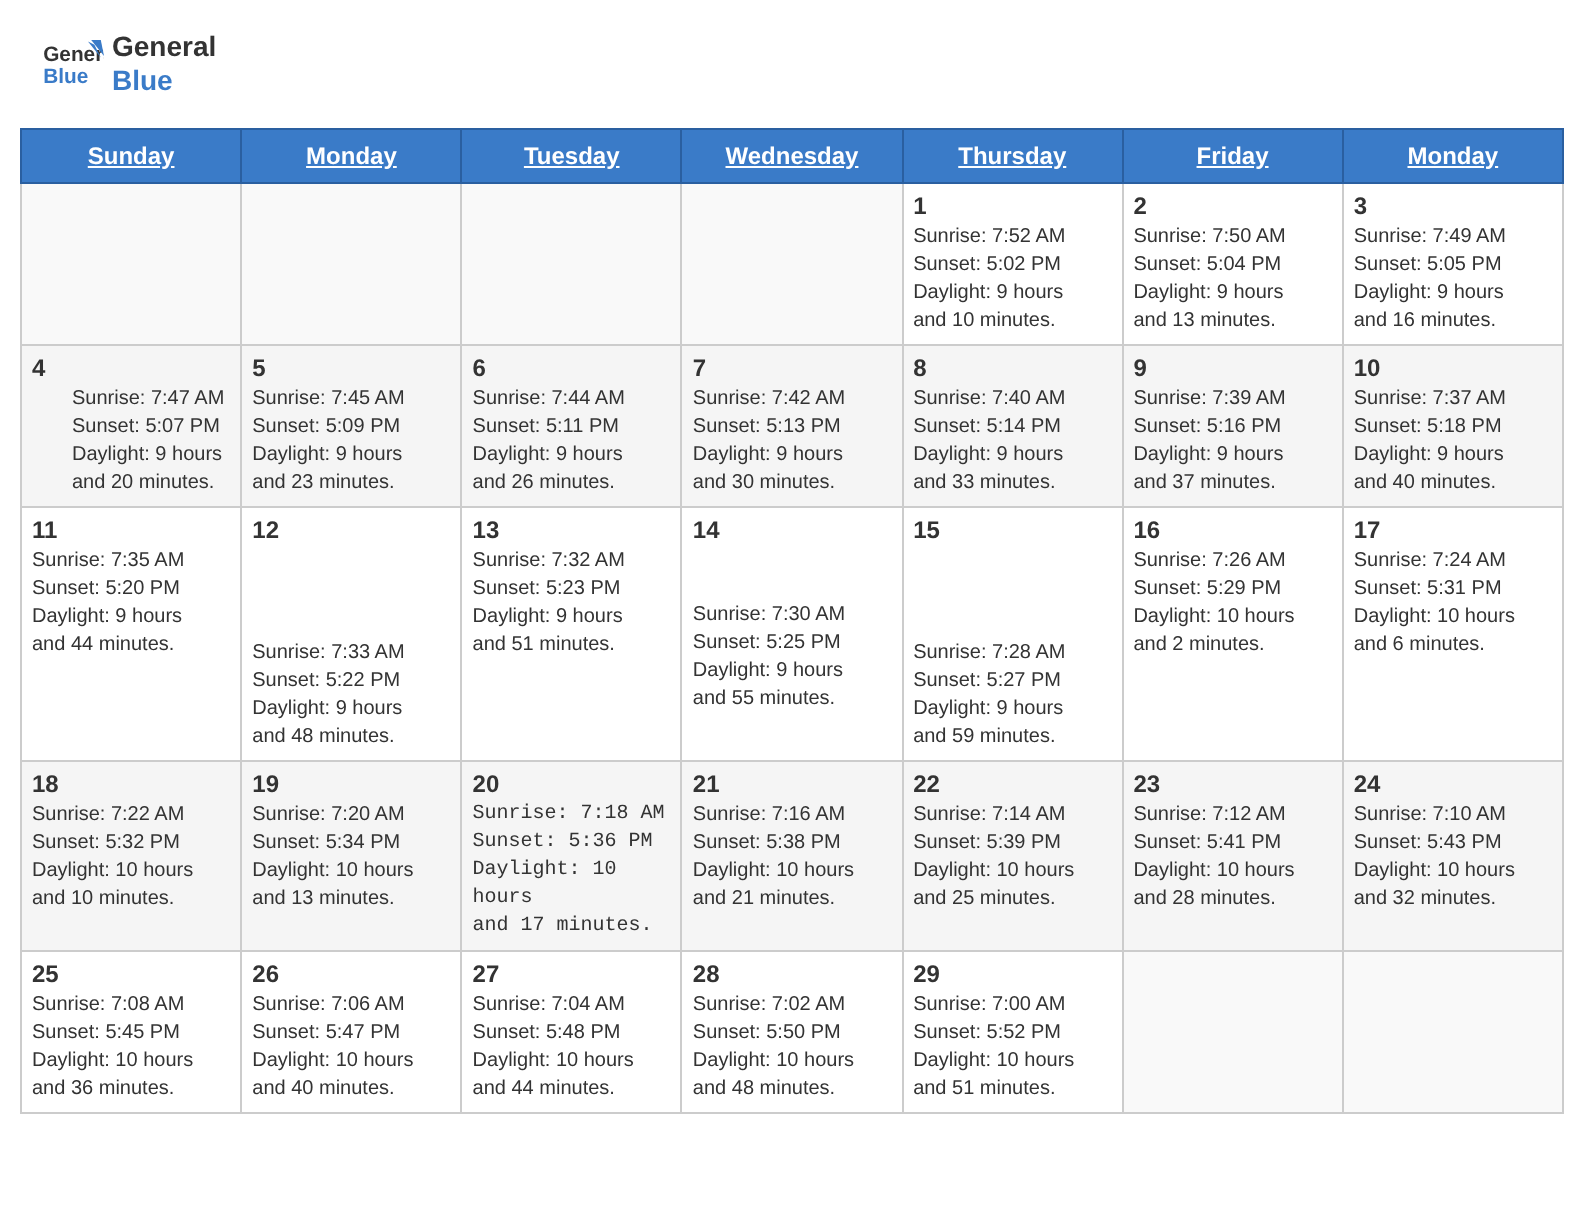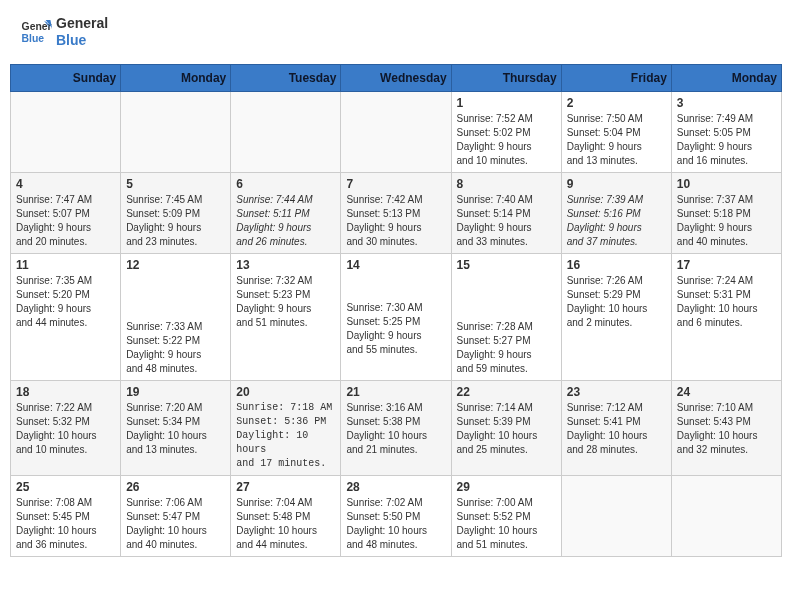--- a/index.html
+++ b/index.html
@@ -38,26 +38,27 @@
       font-size: 16px;
       color: #555;
     }
     table {
       width: 100%;
       border-collapse: collapse;
       table-layout: fixed;
     }
     thead tr th {
       background-color: #3a7bc8;
-      color: #0f172a;
+      color: #ffffff;
       font-size: 12px;
       font-weight: bold;
       padding: 6px 4px;
-      text-align: right;
+      text-align: center;
       border: 1px solid #2a5fa0;
+      text-decoration: underline;
     }
     tbody tr td {
       border: 1px solid #ccc;
       vertical-align: top;
       padding: 4px 5px;
       height: 78px;
       font-size: 10px;
       color: #333;
       background: #fff;
     }
@@ -137,56 +138,56 @@
           <span class="day-num">3</span>
           <div class="day-info" style="white-space: pre-line;">Sunrise: 7:49 AM
 Sunset: 5:05 PM
 Daylight: 9 hours
 and 16 minutes.</div>
         </td>
       </tr>
       <tr>
         <td>
           <span class="day-num">4</span>
-          <div class="day-info" style="white-space: pre-line;">Sunrise: 7:47 AM
+          <div class="day-info" style="white-space: pre-line; margin-left: 20px;">Sunrise: 7:47 AM
 Sunset: 5:07 PM
 Daylight: 9 hours
 and 20 minutes.</div>
         </td>
         <td>
           <span class="day-num">5</span>
           <div class="day-info" style="white-space: pre-line;">Sunrise: 7:45 AM
 Sunset: 5:09 PM
 Daylight: 9 hours
 and 23 minutes.</div>
         </td>
         <td>
           <span class="day-num">6</span>
-          <div class="day-info" style="white-space: pre-line; font-style: italic;">Sunrise: 7:44 AM
+          <div class="day-info" style="white-space: pre-line;">Sunrise: 7:44 AM
 Sunset: 5:11 PM
 Daylight: 9 hours
 and 26 minutes.</div>
         </td>
         <td>
           <span class="day-num">7</span>
           <div class="day-info" style="white-space: pre-line;">Sunrise: 7:42 AM
 Sunset: 5:13 PM
 Daylight: 9 hours
 and 30 minutes.</div>
         </td>
         <td>
           <span class="day-num">8</span>
           <div class="day-info" style="white-space: pre-line;">Sunrise: 7:40 AM
 Sunset: 5:14 PM
 Daylight: 9 hours
 and 33 minutes.</div>
         </td>
         <td>
           <span class="day-num">9</span>
-          <div class="day-info" style="white-space: pre-line; font-style: italic;">Sunrise: 7:39 AM
+          <div class="day-info" style="white-space: pre-line;">Sunrise: 7:39 AM
 Sunset: 5:16 PM
 Daylight: 9 hours
 and 37 minutes.</div>
         </td>
         <td>
           <span class="day-num">10</span>
           <div class="day-info" style="white-space: pre-line;">Sunrise: 7:37 AM
 Sunset: 5:18 PM
 Daylight: 9 hours
 and 40 minutes.</div>
@@ -260,21 +261,21 @@
         </td>
         <td>
           <span class="day-num">20</span>
           <div class="day-info" style="white-space: pre-line; font-family: Liberation Mono, monospace;">Sunrise: 7:18 AM
 Sunset: 5:36 PM
 Daylight: 10 hours
 and 17 minutes.</div>
         </td>
         <td>
           <span class="day-num">21</span>
-          <div class="day-info" style="white-space: pre-line;">Sunrise: 3:16 AM
+          <div class="day-info" style="white-space: pre-line;">Sunrise: 7:16 AM
 Sunset: 5:38 PM
 Daylight: 10 hours
 and 21 minutes.</div>
         </td>
         <td>
           <span class="day-num">22</span>
           <div class="day-info" style="white-space: pre-line;">Sunrise: 7:14 AM
 Sunset: 5:39 PM
 Daylight: 10 hours
 and 25 minutes.</div>

